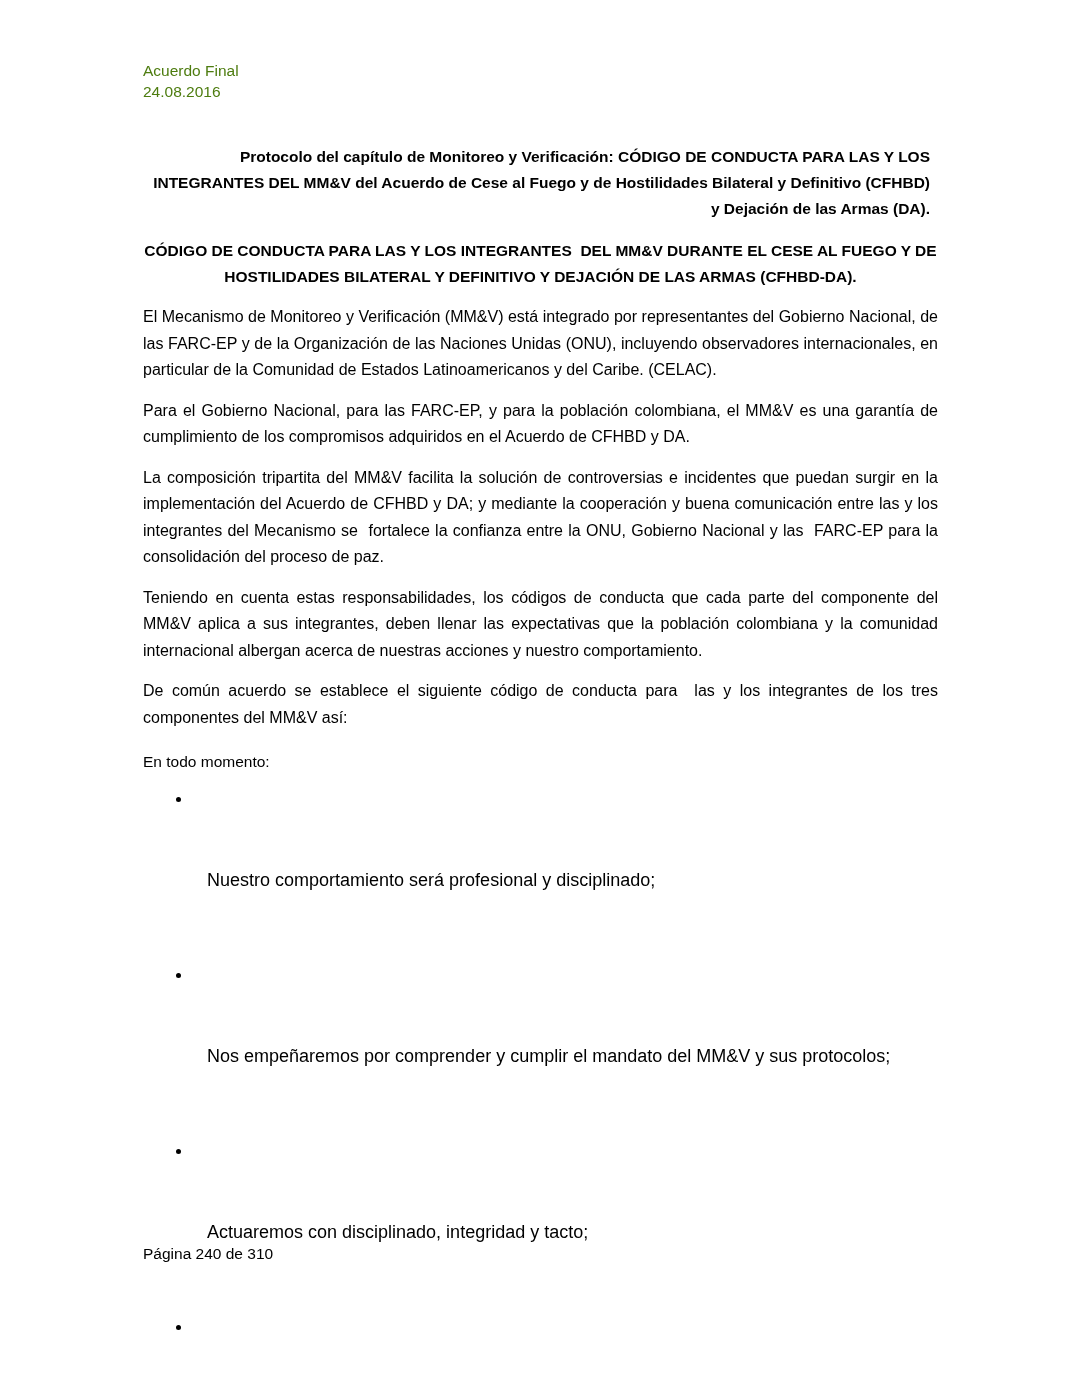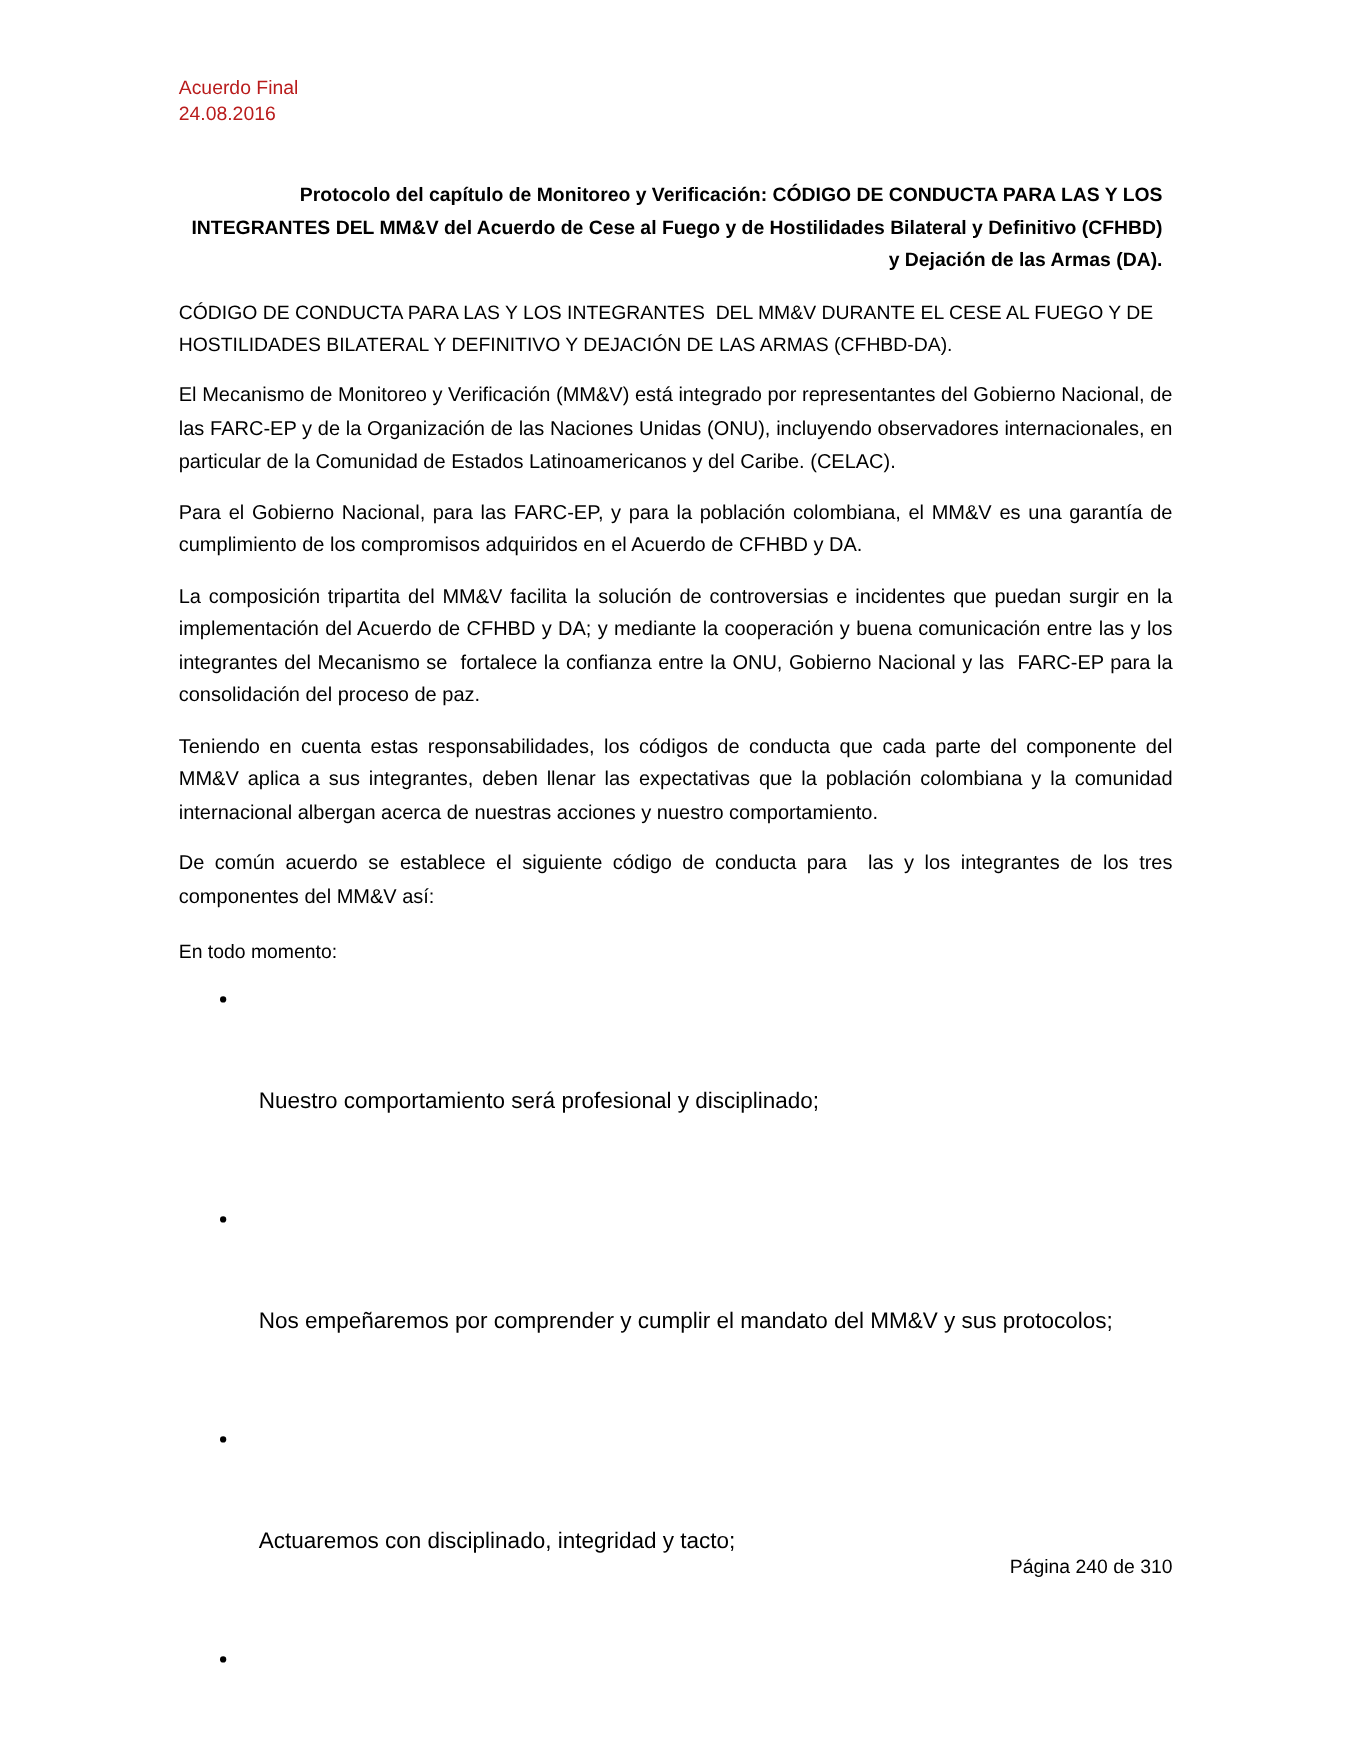--- a/index.html
+++ b/index.html
@@ -30,41 +30,41 @@
     position: absolute;
     left: 143px;
     top: 60px;
     width: 795px;
   }
 
   
   .doc-header {
     font-size: 15.5px;
     line-height: 21px;
-    color: #b91c1c;
+    color: #4d7c0f;
     margin-bottom: 42px;
   }
   .doc-header div { white-space: pre; }
 
   
   .protocol-title {
     font-size: 15.5px;
     font-weight: bold;
     line-height: 26px;
     text-align: right;
     margin: 0 0 16px 0;
     padding: 0 8px;
   }
 
   
   .section-heading {
     font-size: 15.5px;
-    font-weight: normal;
+    font-weight: bold;
     line-height: 26px;
-    text-align: left;
+    text-align: center;
     margin: 0 0 14px 0;
     white-space: pre-wrap;
   }
 
   
   p.body {
     font-size: 16px;
     line-height: 26.5px;
     text-align: justify;
     text-justify: inter-word;
@@ -109,21 +109,21 @@
   ul.bullets > li .txt { display: block; }
 
   
   .footer {
     position: absolute;
     left: 143px;
     width: 795px;
     top: 1243px;
     font-size: 15.5px;
     line-height: 22px;
-    text-align: right;
+    text-align: left;
   }
 </style>
 </head>
 <body>
 
 <div class="page">
 
   <div class="content">
 
     <div class="doc-header">

